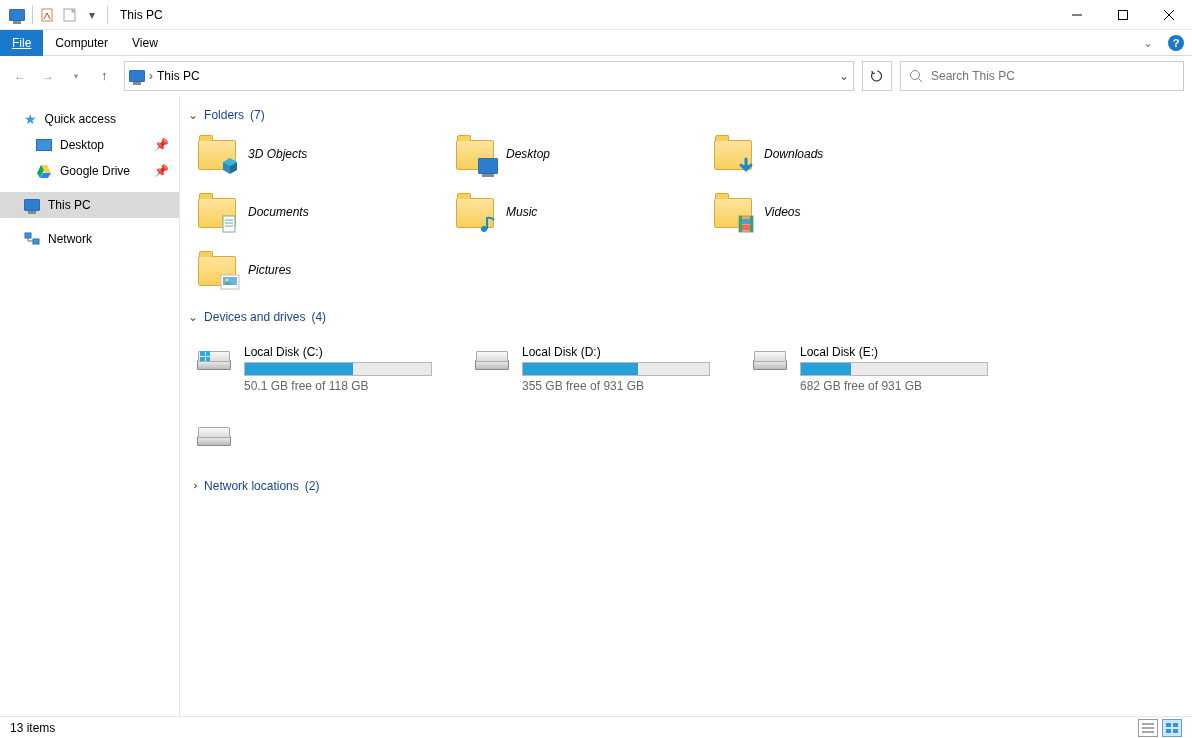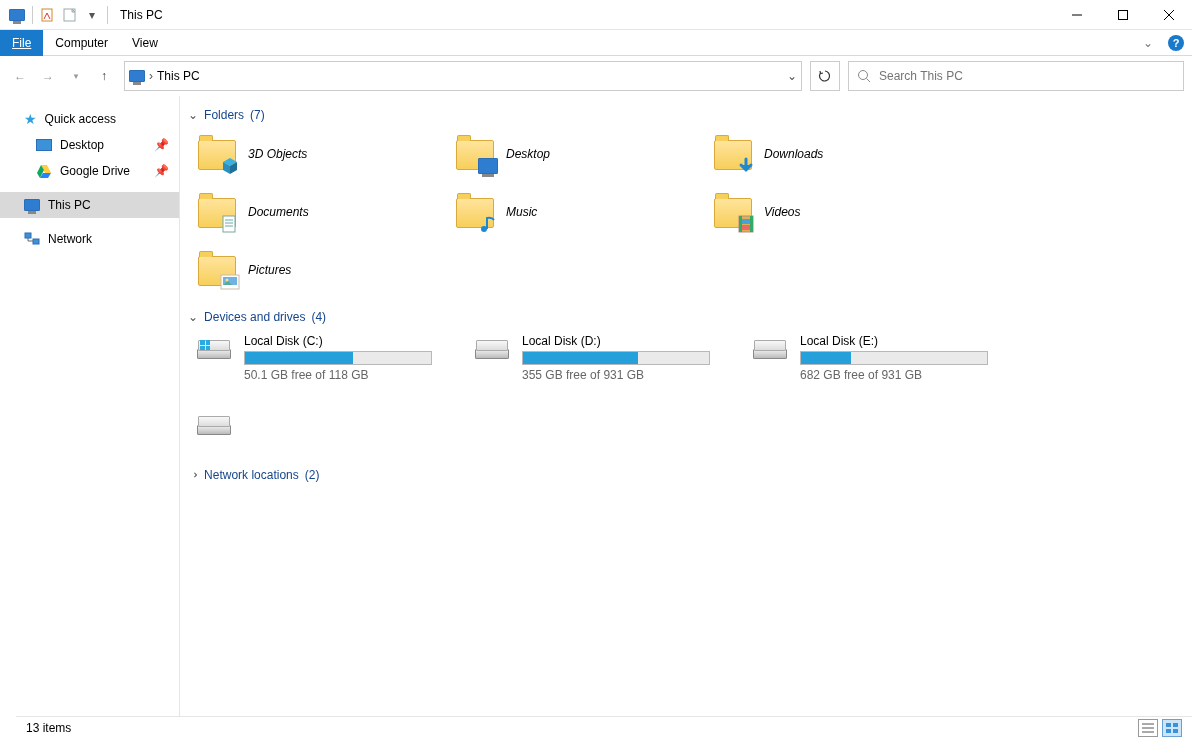--- a/index.html
+++ b/index.html
@@ -23,49 +23,49 @@
 .help-circle{width:16px;height:16px;border-radius:50%;background:#1979ca;color:#fff;display:flex;align-items:center;justify-content:center;font-size:11px;font-weight:bold;}
 
 
 .navrow { display:flex;align-items:center;height:40px;padding:4px 8px;gap:8px;}
 .nav-arrows{display:flex;align-items:center;gap:4px;}
 .nav-btn{width:24px;height:24px;display:flex;align-items:center;justify-content:center;color:#999;}
 .addrbar{flex:1;display:flex;align-items:center;height:30px;border:1px solid #ccc;padding:0 4px;gap:6px;}
 .addrbar .crumb{display:flex;align-items:center;gap:4px;}
 .addrbar .drop{margin-left:auto;color:#555;}
 .refresh{width:30px;height:30px;border:1px solid #ccc;display:flex;align-items:center;justify-content:center;}
-.searchbox{width:336px;height:30px;border:1px solid #ccc;display:flex;align-items:center;padding:0 8px;gap:8px;color:#777;}
+.searchbox{width:284px;height:30px;border:1px solid #ccc;display:flex;align-items:center;padding:0 8px;gap:8px;color:#777;}
 .searchbox input{border:none;outline:none;flex:1;color:#555;font-size:12px;}
 
 
 .body{display:flex;height:620px;}
 .sidebar{width:180px;border-right:1px solid #e5e5e5;padding-top:10px;}
 .side-item{display:flex;align-items:center;height:26px;padding-left:24px;gap:8px;}
 .side-item.selected{background:#d9d9d9;}
 .side-item.child{padding-left:36px;}
 .side-item .pin{margin-left:auto;margin-right:10px;color:#888;}
 .side-spacer{height:8px;}
 
 .content{flex:1;padding:6px 8px 0 8px;overflow:auto;}
 .group-head{display:flex;align-items:center;gap:6px;color:#15468c;padding:6px 0;}
 .group-head .chev{color:#555;}
 .folders-grid{display:grid;grid-template-columns:repeat(3,250px);row-gap:14px;column-gap:8px;margin:4px 0 12px 10px;}
 .folder-item{display:flex;align-items:center;gap:10px;height:44px;font-style:italic;}
 .folder-ic{width:40px;height:40px;position:relative;}
 
-.drives-grid{display:grid;grid-template-columns:repeat(3,250px);row-gap:16px;column-gap:8px;margin:4px 0 12px 6px;gap:28px;}
+.drives-grid{display:grid;grid-template-columns:repeat(3,250px);row-gap:16px;column-gap:8px;margin:15px 0 12px 6px;gap:28px;}
 .drive-item{display:flex;gap:10px;}
 .drive-ic{width:40px;height:40px;display:flex;align-items:center;justify-content:center;}
 .drive-info{display:flex;flex-direction:column;gap:3px;flex:1;}
 .drive-bar{width:188px;height:14px;border:1px solid #b8b8b8;background:#eaeaea;}
 .drive-fill{height:100%;background:#26a0da;}
 .drive-free{color:#666;}
 
 
-.statusbar{position:absolute;bottom:0;left:16px;right:0;height:22px;border-top:1px solid #e5e5e5;display:flex;align-items:center;padding:0 10px;}
+.statusbar{position:absolute;bottom:0;left:0;right:0;height:22px;border-top:1px solid #e5e5e5;display:flex;align-items:center;padding:0 10px;}
 .statusbar .views{margin-left:auto;display:flex;gap:4px;}
 .view-ic{width:20px;height:18px;border:1px solid #999;display:flex;align-items:center;justify-content:center;}
 
 
 .ic-monitor{width:16px;height:12px;background:#2f7dd1;border:1px solid #2a6db8;border-radius:1px;position:relative;}
 .ic-monitor::after{content:"";position:absolute;left:3px;right:3px;bottom:-4px;height:3px;background:#888;}
 .ic-monitor.med{width:22px;height:16px;}
 .ic-star{color:#2f9fe0;font-size:14px;}
 .ic-net{width:16px;height:16px;}
 .ic-desk{width:16px;height:12px;background:#3c92d8;border:1px solid #2a6db8;}

